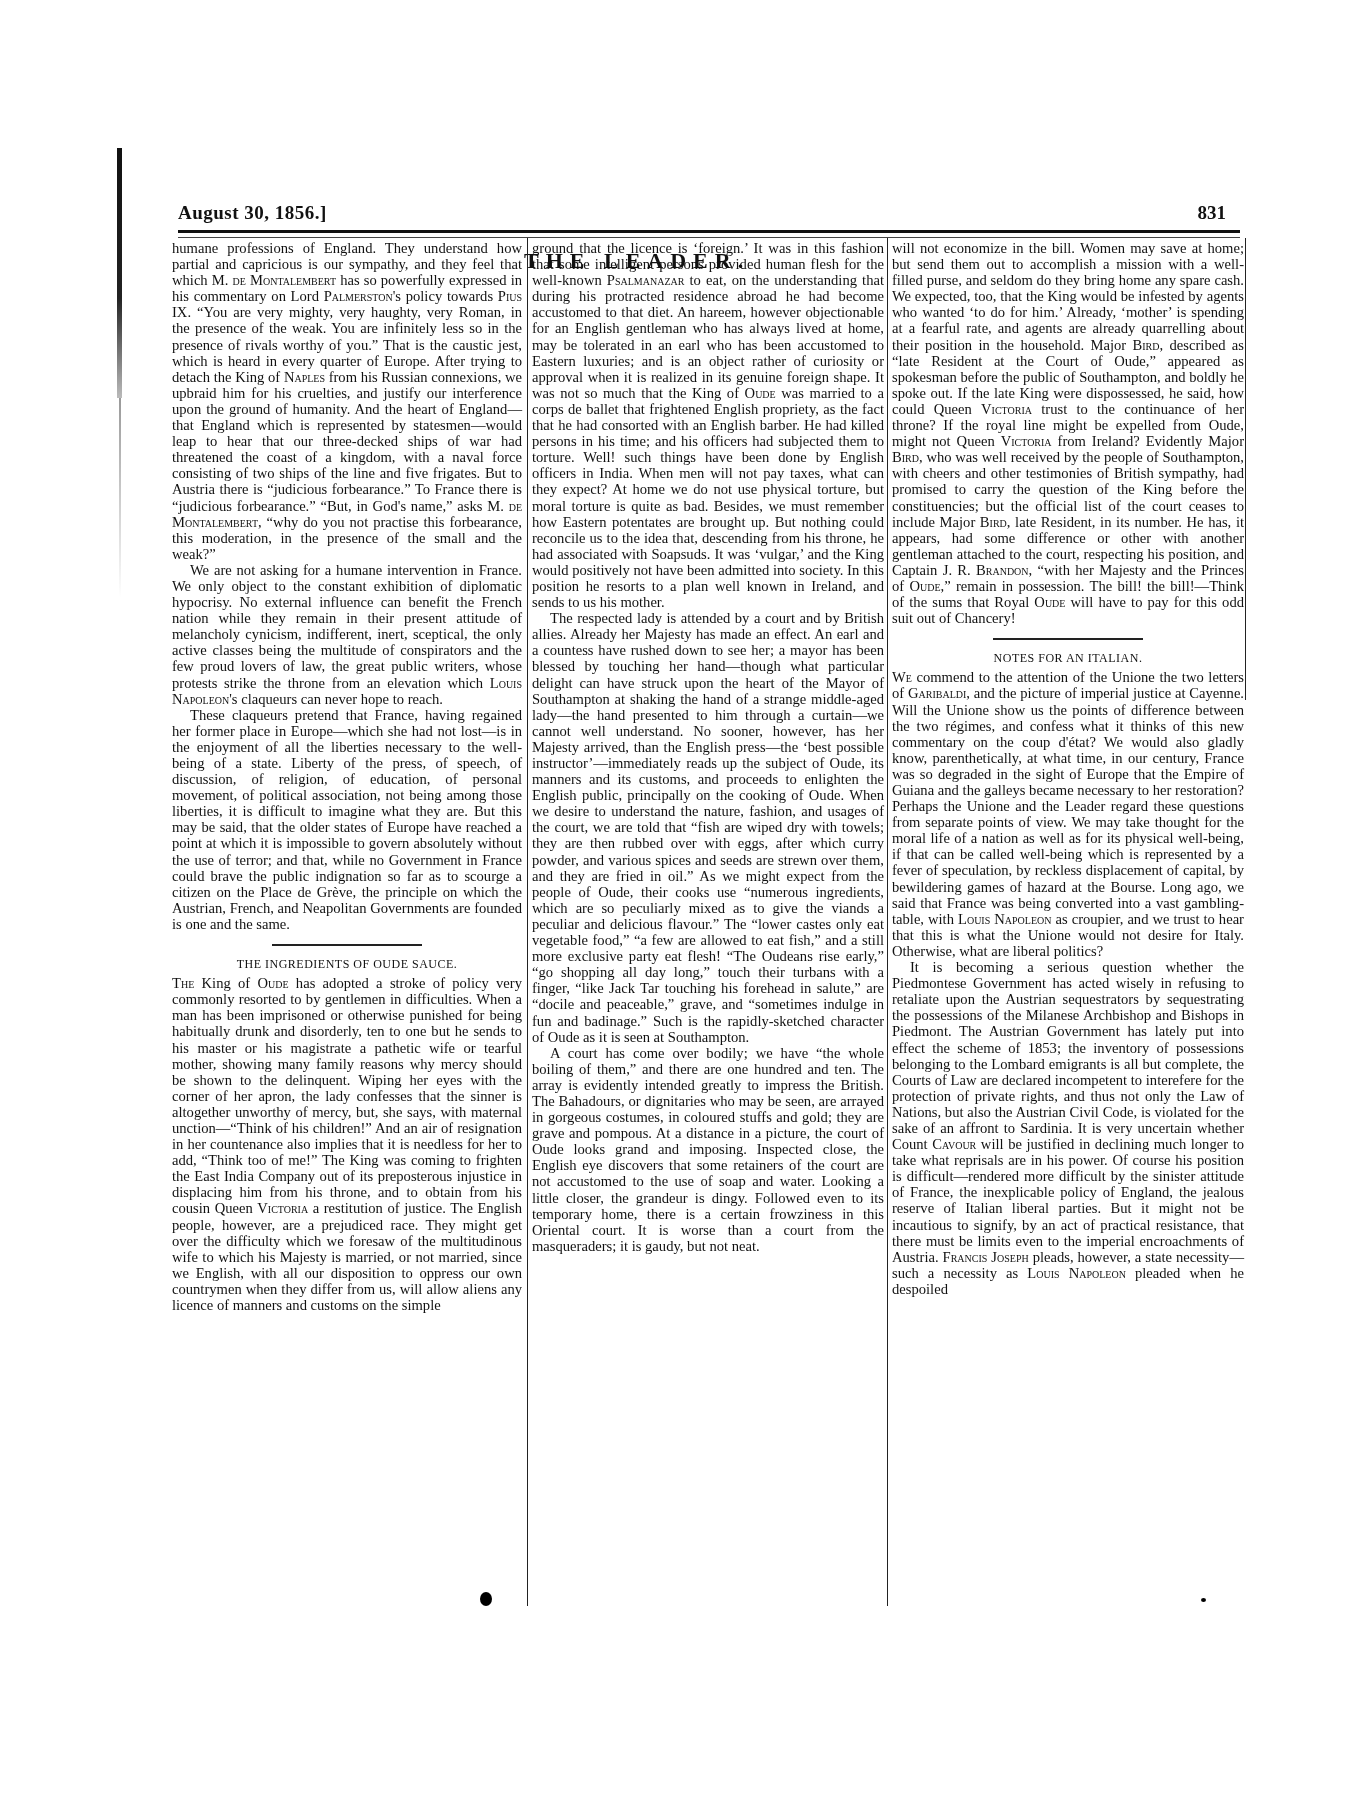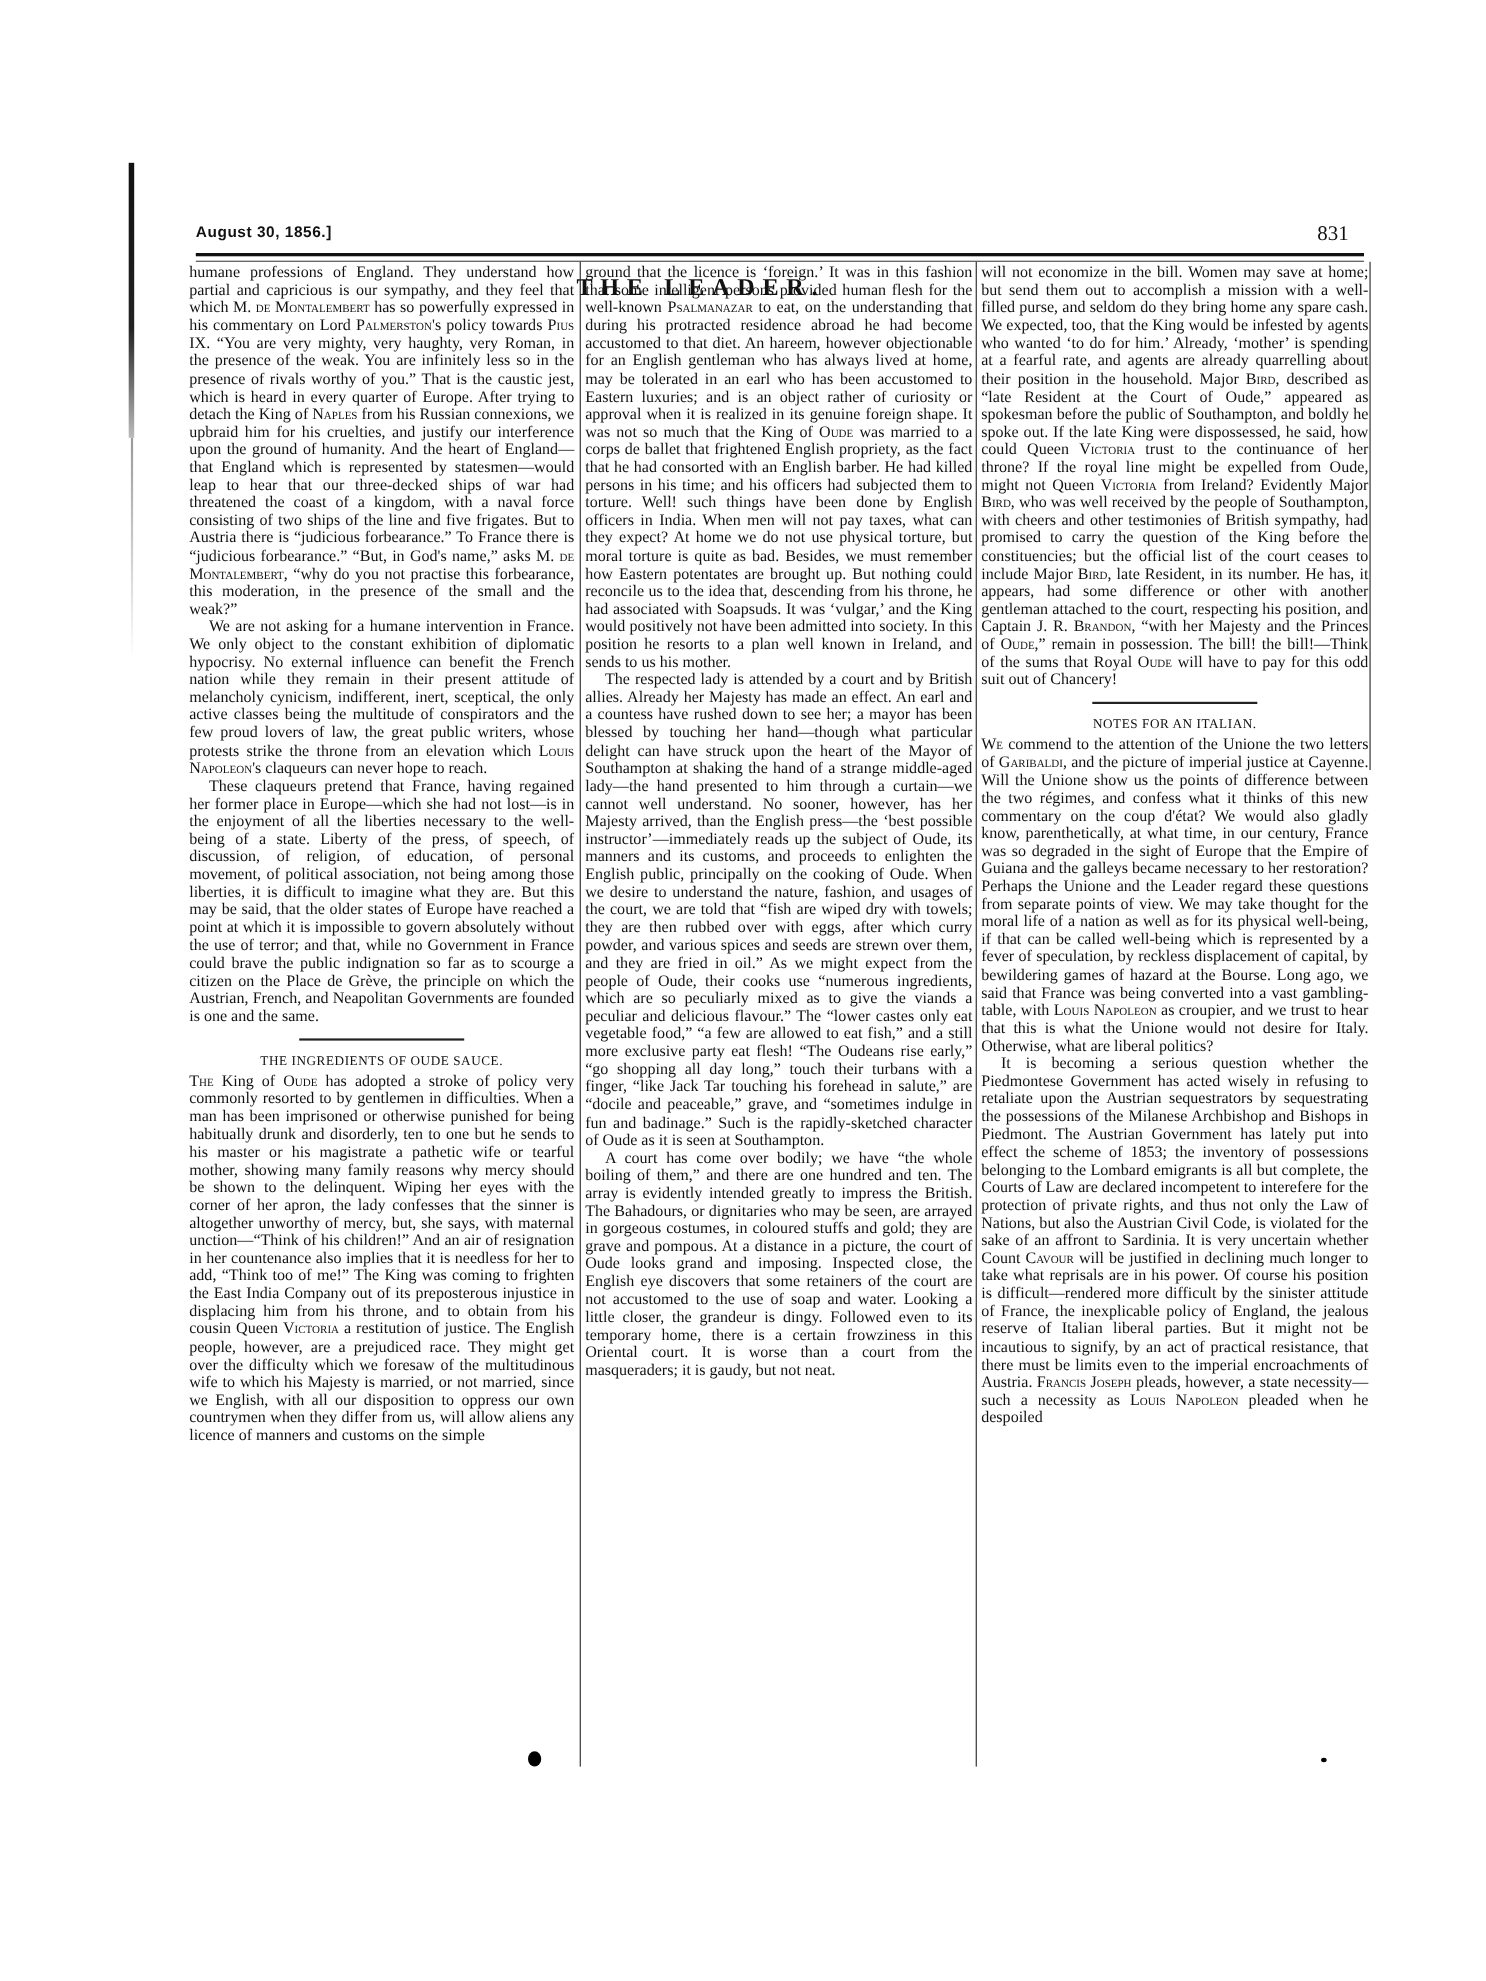--- a/index.html
+++ b/index.html
@@ -3,26 +3,26 @@
 <meta charset="utf-8">
 <style>
   html, body { margin: 0; padding: 0; background: #ffffff; }
   body { width: 1351px; height: 1801px; position: relative; overflow: hidden;
          font-family: "DejaVu Serif", "Liberation Serif", serif; color: #111; }
   .binding { position: absolute; left: 117px; top: 148px; width: 5px; height: 250px;
              background: linear-gradient(to bottom, #111 0%, #222 60%, #bbb 100%); }
   .binding2 { position: absolute; left: 119px; top: 398px; width: 2px; height: 200px;
               background: linear-gradient(to bottom, #999, #fff); }
   .masthead { position: absolute; top: 202px; left: 172px; width: 1070px; height: 28px; }
-  .mh-date { position: absolute; left: 6px; top: 0; font-family: Liberation Sans, sans-serif;
-             font-weight: bold; font-size: 14px; letter-spacing: 0.5px; }
+  .mh-date { position: absolute; left: 6px; top: 0; font-family: Liberation Serif, serif;
+             font-weight: bold; font-size: 19px; letter-spacing: 0.5px; }
   .mh-title { position: absolute; left: 352px; top: -2px; font-family: "Liberation Serif", serif;
               font-weight: bold; font-size: 22px; letter-spacing: 7px; margin-top: 48px; }
   .mh-page { position: absolute; right: 16px; top: 0; font-family: "Liberation Serif", serif;
-             font-weight: normal; font-size: 19px; }
+             font-weight: bold; font-size: 19px; }
   .rule-top { position: absolute; top: 230px; left: 178px; width: 1062px; height: 4px;
               border-top: 3px solid #111; border-bottom: 1px solid #444; }
   .col { position: absolute; top: 240px; font-family: "Liberation Serif", serif;
          font-size: 14.6px; line-height: 16.1px; text-align: justify; hyphens: manual; }
   .col p { margin: 0; text-indent: 0; }
   .col p.ind { text-indent: 18px; }
   .col-1 { left: 172px; width: 350px; }
   .col-2 { left: 532px; width: 352px; }
   .col-3 { left: 892px; width: 352px; }
   .vrule { position: absolute; width: 1px; background: #222; }

